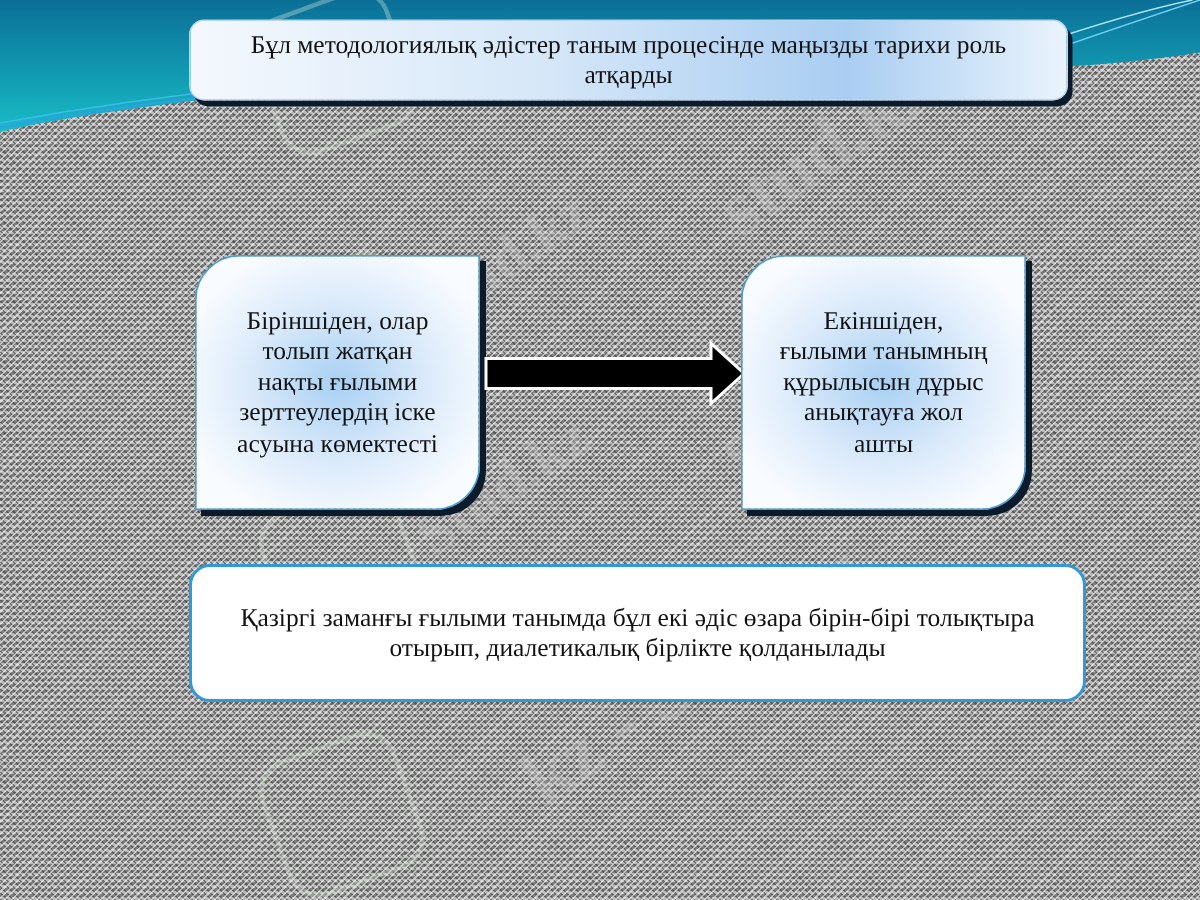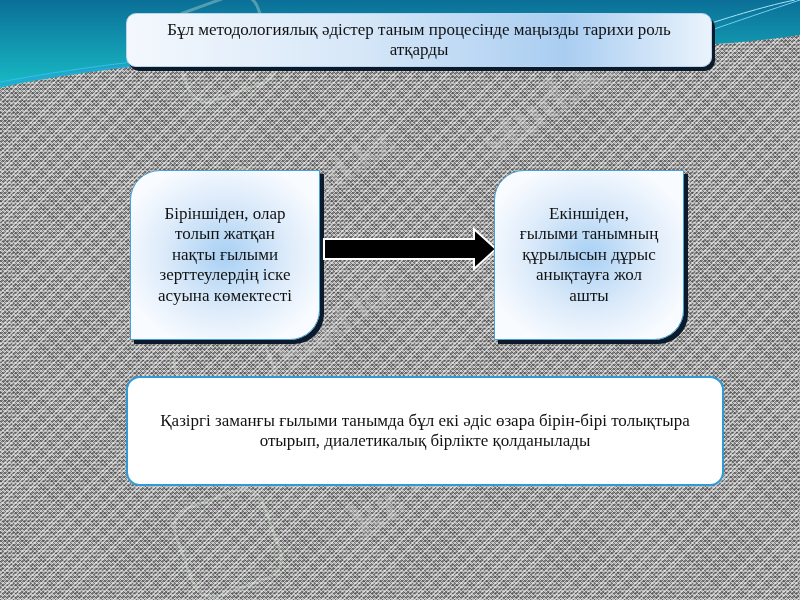--- a/index.html
+++ b/index.html
@@ -41,21 +41,21 @@
   .side-box {
     top: 170px; width: 190px; height: 170px;
     background: radial-gradient(ellipse at center, #a8d0f3 0%, #dbeafa 45%, #f8fbff 80%);
     border: 1.5px solid #4b9fd2;
     box-shadow: 4px 4px 0 #0b1b2c;
     font-size: 17px; padding: 8px 24px;
   }
   .left-box { left: 130px; border-radius: 30px 0 30px 0; }
   .right-box { left: 494px; border-radius: 30px 0 30px 0; font-family: Liberation Serif, serif; }
   .bottom-box {
-    left: 126px; top: 376px; width: 598px; height: 110px;
+    left: 126px; top: 376px; width: 598px; height: 92px;
     background: #ffffff; border: 2px solid #2f9ad5; border-radius: 14px;
     font-size: 17px; padding: 0 24px;
   }
   .arrow { position: absolute; left: 322px; top: 227px; width: 176px; height: 44px; z-index: 3; }
 </style>
 </head>
 <body>
 
 <svg class="header-wave" viewBox="0 0 800 270" preserveAspectRatio="none">
   <defs>

